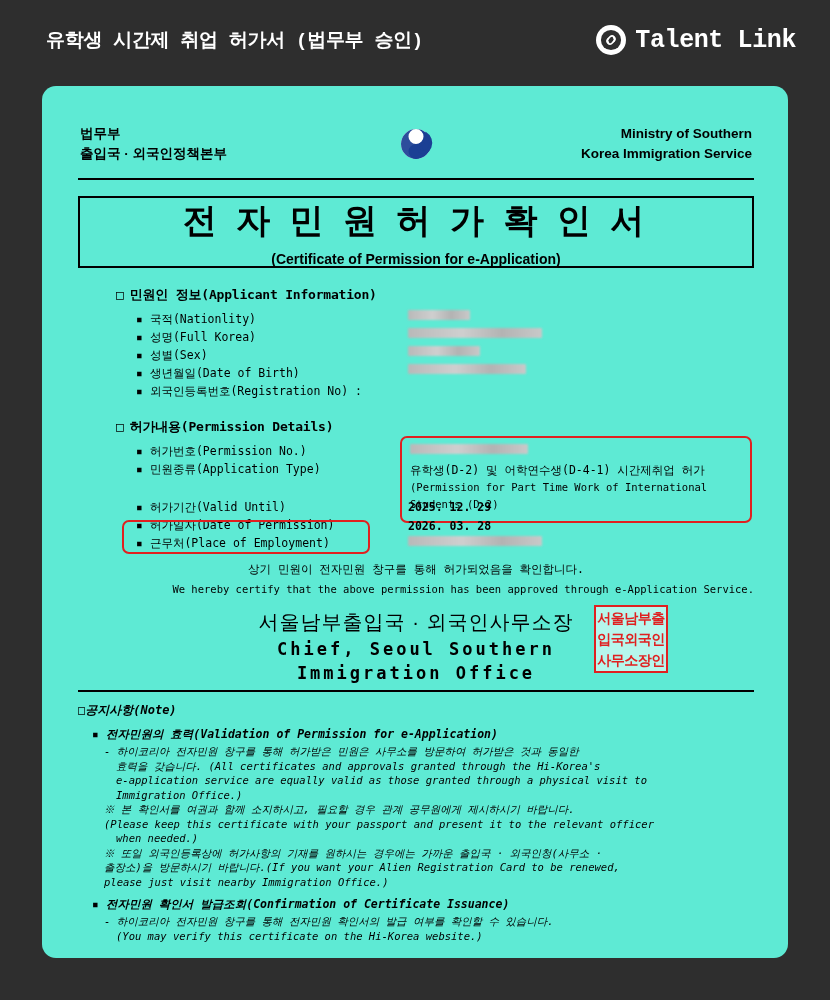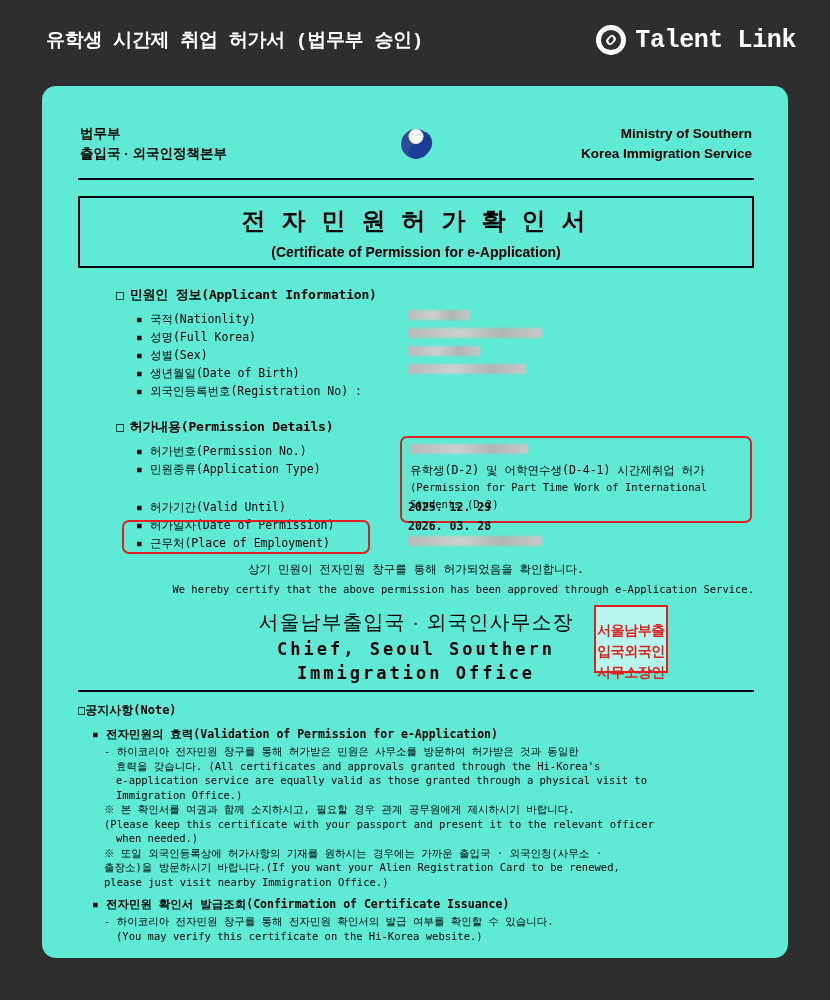--- a/index.html
+++ b/index.html
@@ -111,22 +111,22 @@
   .title-box {
     margin-top: 16px;
     border: 2px solid #000;
     height: 68px;
     display: flex;
     flex-direction: column;
     align-items: center;
     justify-content: center;
   }
   .title-ko {
-    font-family: Liberation Serif, serif;
-    font-size: 24px;
+    font-family: Liberation Sans, sans-serif;
+    font-size: 34px;
     font-weight: bold;
     letter-spacing: 5px;
   }
   .title-en {
     font-family: "Liberation Sans", sans-serif;
     font-size: 14px;
     font-weight: bold;
     margin-top: 7px;
   }
   
@@ -238,26 +238,26 @@
     width: 74px;
     height: 68px;
     border: 2.5px solid #e02020;
     color: #e02020;
     font-family: "Liberation Sans", sans-serif;
     font-weight: bold;
     font-size: 14px;
     line-height: 21px;
     text-align: center;
     box-sizing: border-box;
-    padding-top: 13px;
+    padding-top: 1px;
     letter-spacing: -0.5px;
     background: rgba(255,255,255,0.55);
   }
   
-  .notes { margin-top: 10px; }
+  .notes { margin-top: 10px; font-style: italic; }
   .notes-head {
     font-size: 12px;
     font-weight: bold;
     margin-left: 0px;
   }
   .note-sub {
     font-size: 11.5px;
     font-weight: bold;
     margin: 8px 0 2px 14px;
   }

